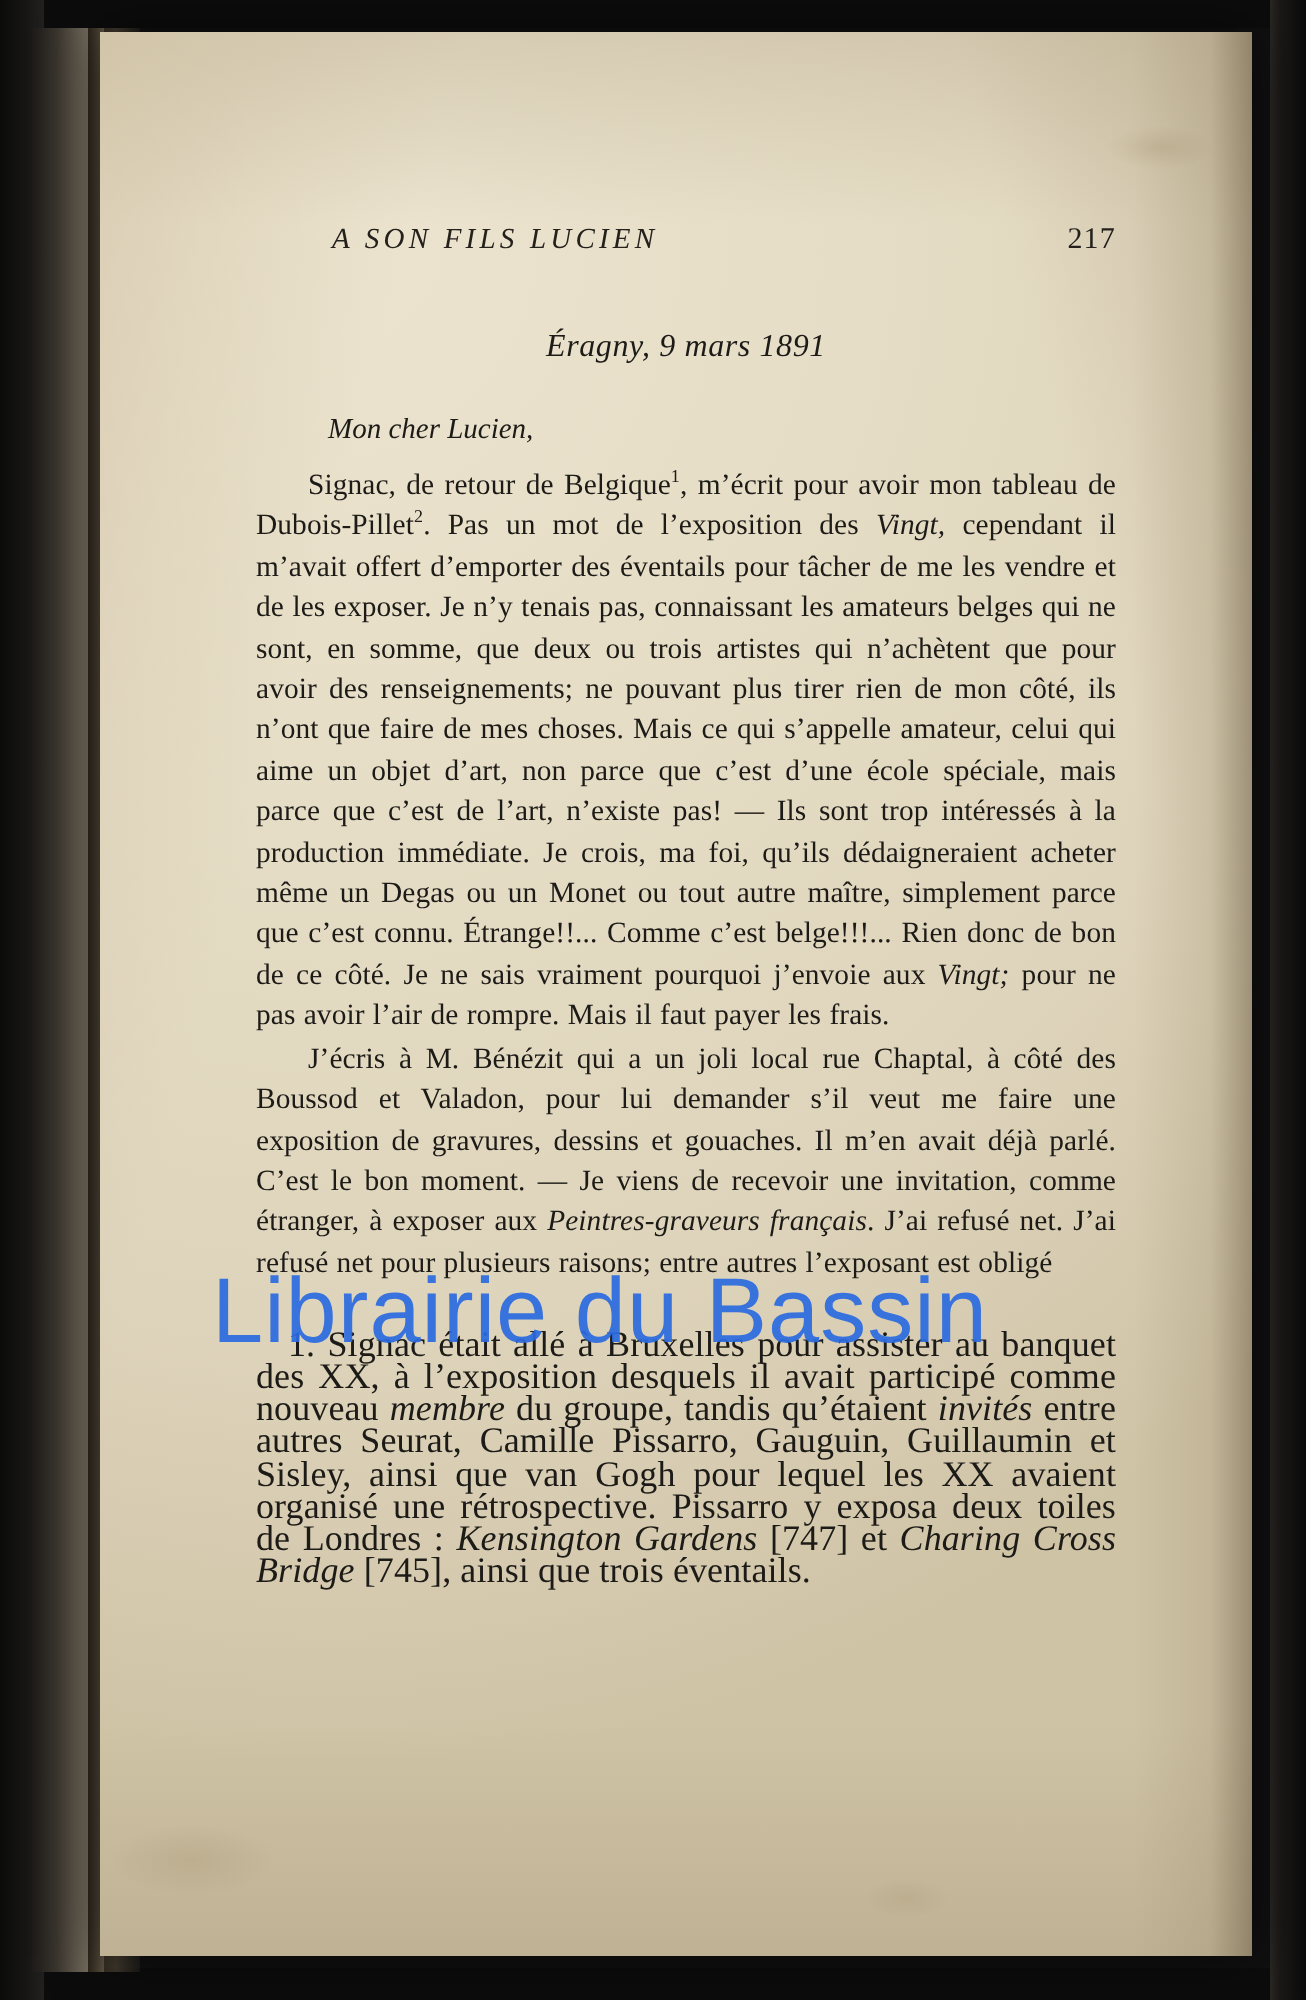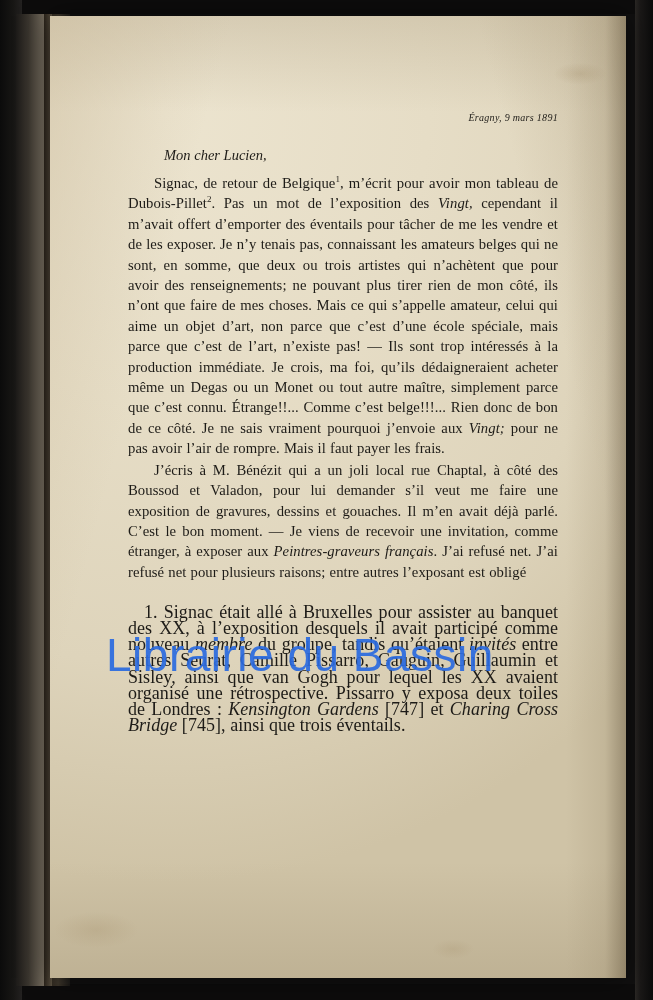--- a/index.html
+++ b/index.html
@@ -120,23 +120,23 @@
     color: #24211c;
     margin-left: 38px;
   }
   .rh-page {
     font-size: 15px;
     letter-spacing: 0.6px;
     color: #24211c;
   }
 
   .dateline {
-    text-align: right;
+    text-align: center;
     font-style: italic;
-    font-size: 10px;
+    font-size: 16px;
     margin-bottom: 16px;
     letter-spacing: 0.3px;
   }
   .salutation {
     font-style: italic;
     font-size: 14.5px;
     margin-left: 36px;
     margin-bottom: 9px;
     margin-top: 24px;
   }
@@ -206,20 +206,24 @@
   <div class="gutter"></div>
   <div class="gutter-shadow"></div>
 
   <div class="page">
     <div class="page-tint"></div>
     <div class="page-foxing"></div>
     <div class="page-curl"></div>
 
     <div class="content">
 
+      <div class="running-head">
+        <div class="rh-title">A SON FILS LUCIEN</div>
+        <div class="rh-page">217</div>
+      </div>
 
       <div class="dateline">Éragny, 9 mars 1891</div>
 
       <div class="salutation">Mon cher Lucien,</div>
 
       <div class="body-text">
         <p>Signac, de retour de Belgique<sup>1</sup>, m’écrit pour avoir mon tableau de Dubois-Pillet<sup>2</sup>. Pas un mot de l’exposition des <i>Vingt,</i> cependant il m’avait offert d’emporter des éventails pour tâcher de me les vendre et de les exposer. Je n’y tenais pas, connaissant les amateurs belges qui ne sont, en somme, que deux ou trois artistes qui n’achètent que pour avoir des renseignements; ne pouvant plus tirer rien de mon côté, ils n’ont que faire de mes choses. Mais ce qui s’appelle amateur, celui qui aime un objet d’art, non parce que c’est d’une école spéciale, mais parce que c’est de l’art, n’existe pas! — Ils sont trop intéressés à la production immédiate. Je crois, ma foi, qu’ils dédaigneraient acheter même un Degas ou un Monet ou tout autre maître, simplement parce que c’est connu. Étrange!!... Comme c’est belge!!!... Rien donc de bon de ce côté. Je ne sais vraiment pourquoi j’envoie aux <i>Vingt;</i> pour ne pas avoir l’air de rompre. Mais il faut payer les frais.</p>
         <p>J’écris à M. Bénézit qui a un joli local rue Chaptal, à côté des Boussod et Valadon, pour lui demander s’il veut me faire une exposition de gravures, dessins et gouaches. Il m’en avait déjà parlé. C’est le bon moment. — Je viens de recevoir une invitation, comme étranger, à exposer aux <i>Peintres-graveurs français</i>. J’ai refusé net. J’ai refusé net pour plusieurs raisons; entre autres l’exposant est obligé</p>
       </div>
 

